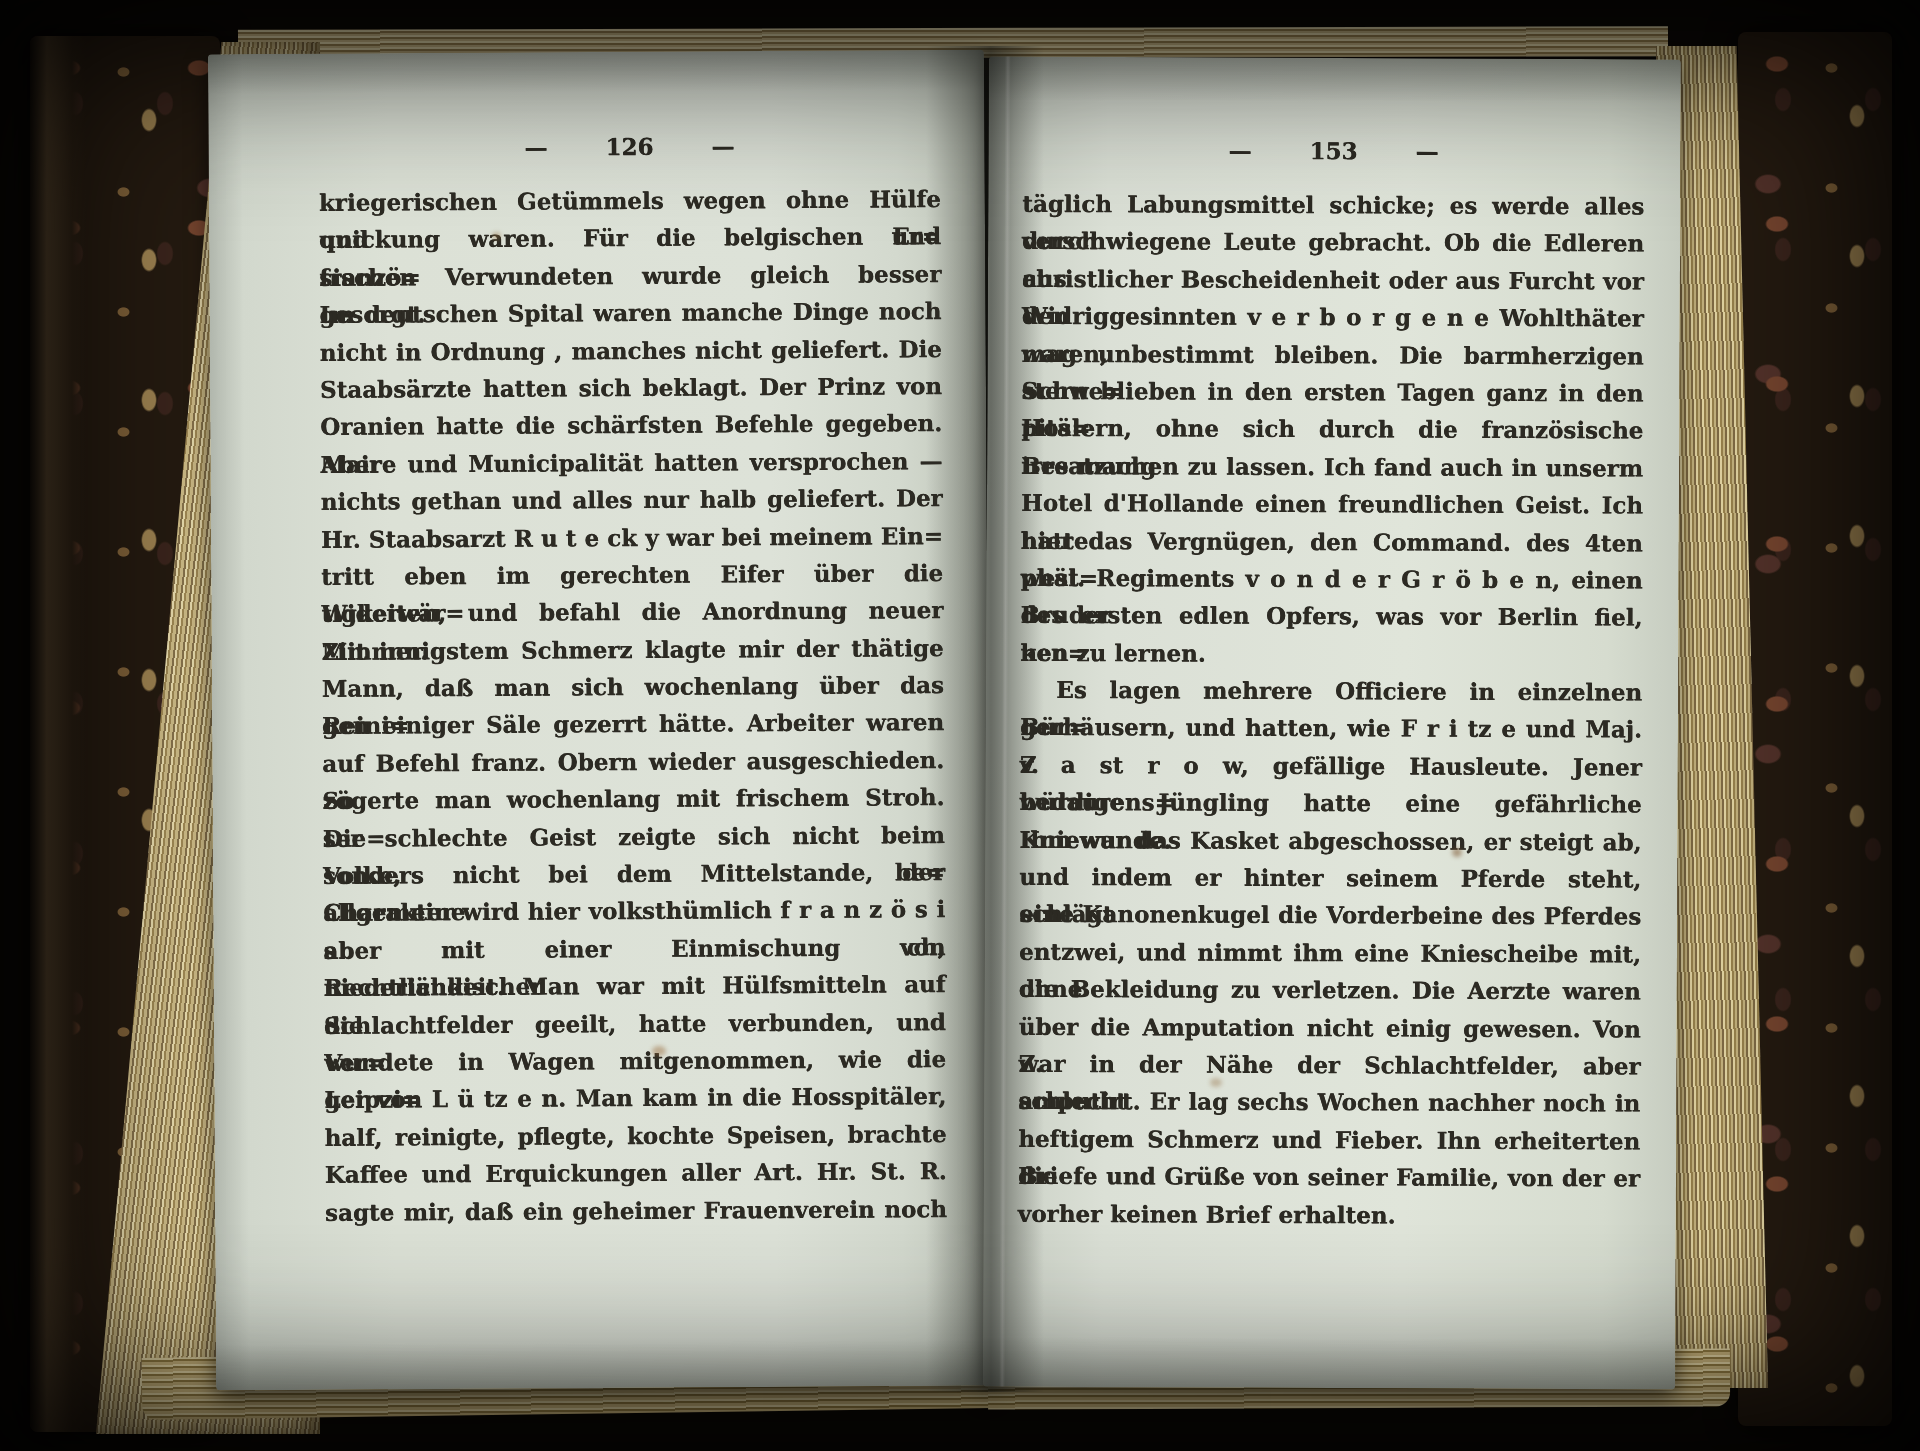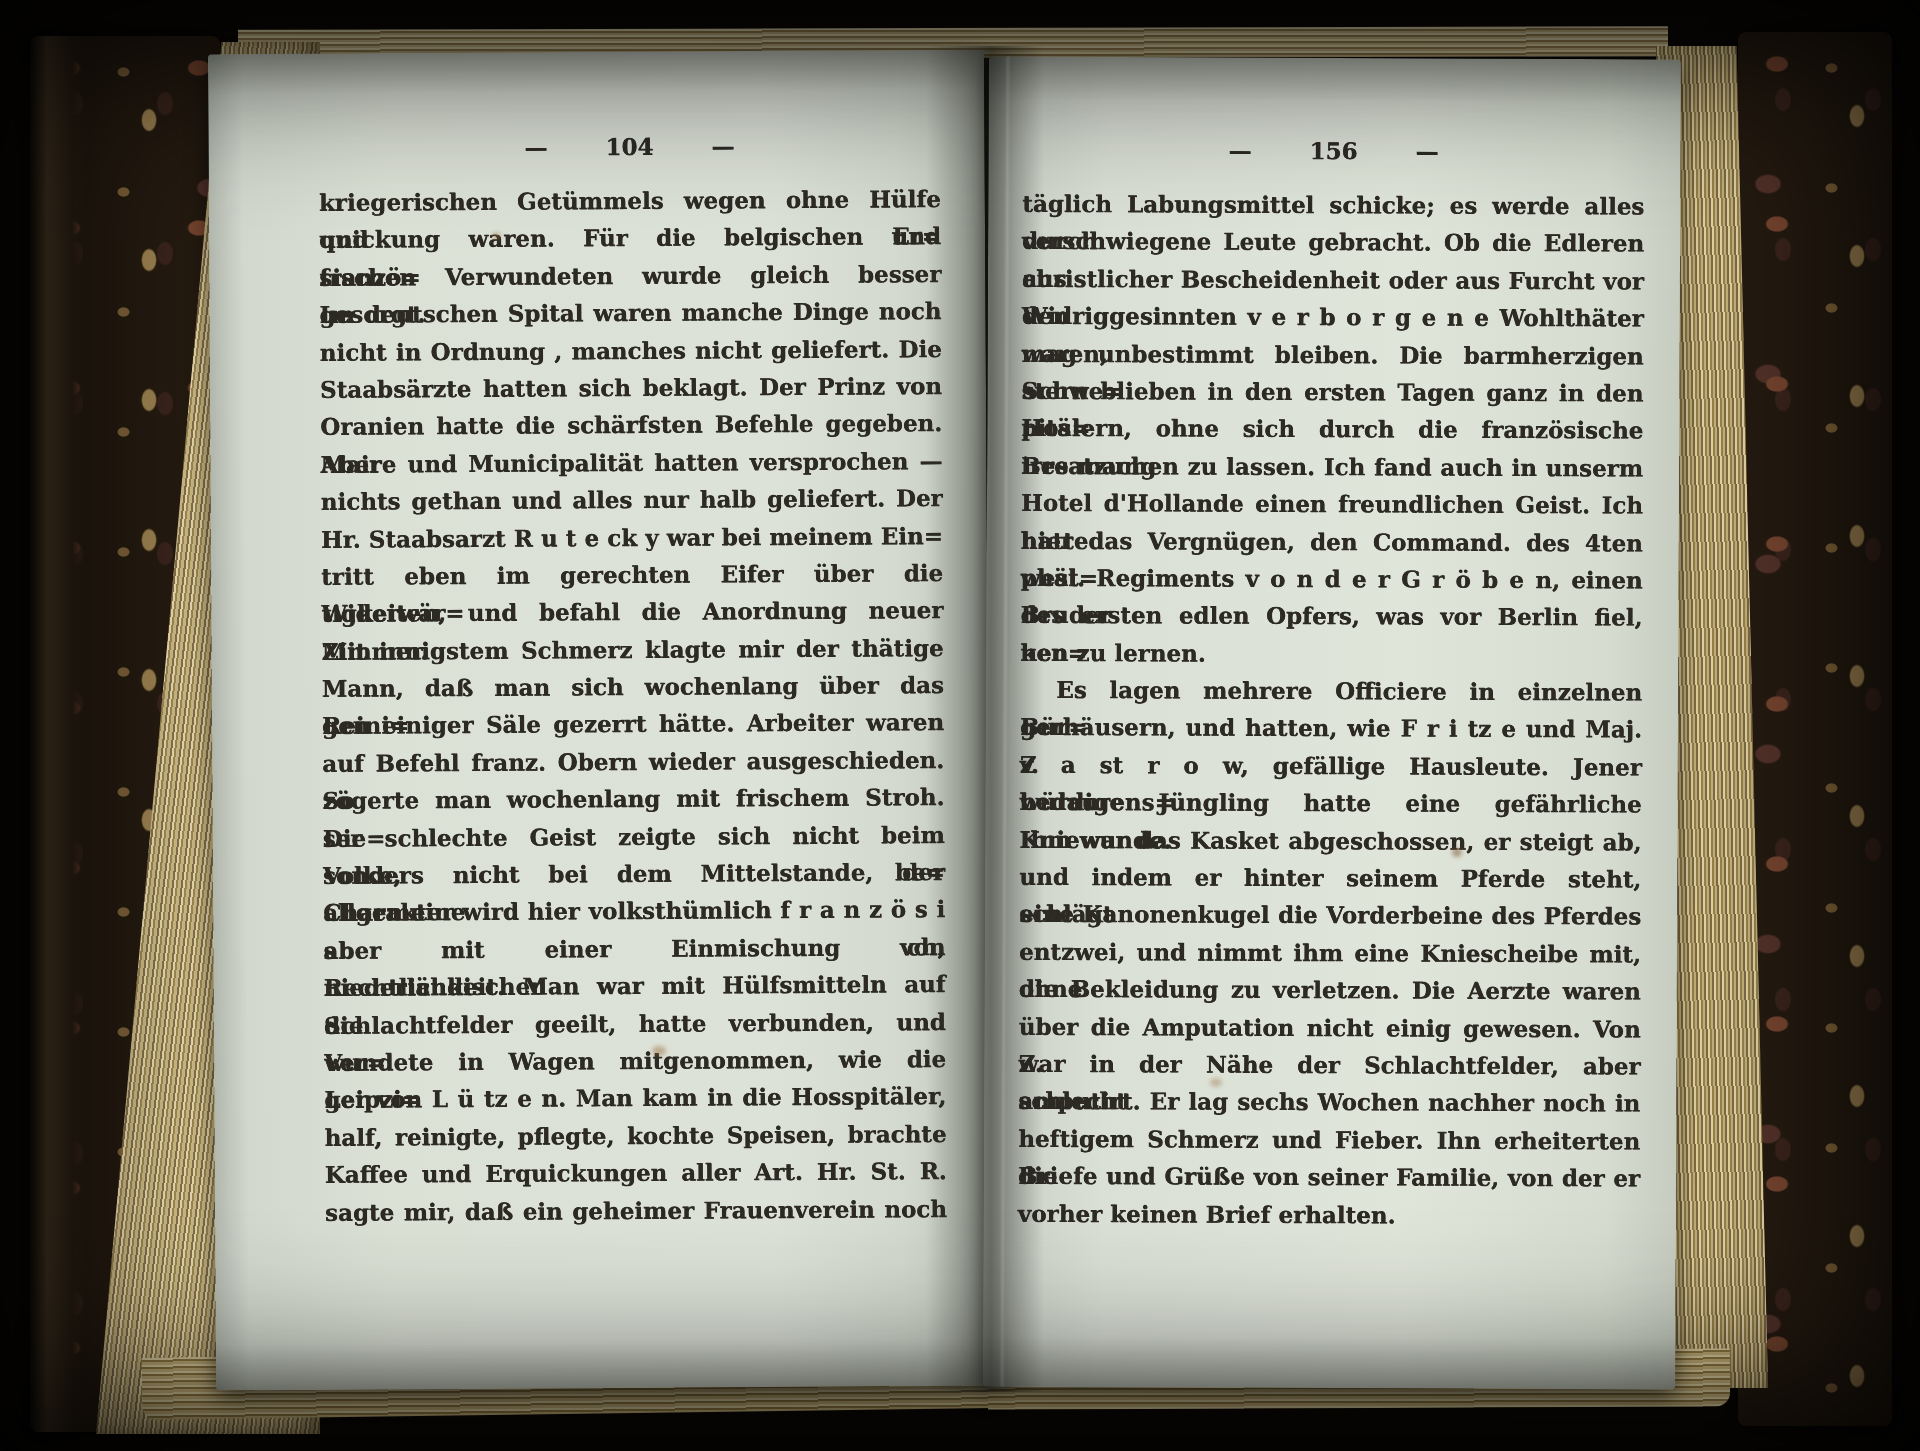--- a/index.html
+++ b/index.html
@@ -79,21 +79,21 @@
   <div class="edges-top"></div>
   <div class="edges-left"></div>
   <div class="edges-right"></div>
   <div class="edges-bottom-l"></div>
   <div class="edges-bottom-r"></div>
 
   <div class="page page-left">
     <div class="textblock tb-left">
       <div class="pageheader">
         <span>—</span>
-        <span>104</span>
+        <span>126</span>
         <span>—</span>
       </div>
       <div class="lines">
         <div class="line">kriegerischen Getümmels wegen ohne Hülfe und Er=</div>
         <div class="line">quickung waren. Für die belgischen und franzö=</div>
         <div class="line">sischen Verwundeten wurde gleich besser gesorgt.</div>
         <div class="line">Im deutschen Spital waren manche Dinge noch</div>
         <div class="line">nicht in Ordnung , manches nicht geliefert. Die</div>
         <div class="line">Staabsärzte hatten sich beklagt. Der Prinz von</div>
         <div class="line">Oranien hatte die schärfsten Befehle gegeben. Aber</div>
@@ -120,21 +120,21 @@
         <div class="line">sagte mir, daß ein geheimer Frauenverein noch</div>
       </div>
     </div>
   </div>
 
   <div class="page page-right">
     <div class="crease"></div>
     <div class="textblock tb-right">
       <div class="pageheader">
         <span>—</span>
-        <span>156</span>
+        <span>153</span>
         <span>—</span>
       </div>
       <div class="lines">
         <div class="line">täglich Labungsmittel schicke; es werde alles durch</div>
         <div class="line">verschwiegene Leute gebracht. Ob die Edleren aus</div>
         <div class="line">christlicher Bescheidenheit oder aus Furcht vor den</div>
         <div class="line">Widriggesinnten v e r b o r g e n e Wohlthäter waren,</div>
         <div class="line">mag unbestimmt bleiben. Die barmherzigen Schwe=</div>
         <div class="line">stern blieben in den ersten Tagen ganz in den Hos=</div>
         <div class="line">pitälern, ohne sich durch die französische Besatzung</div>

